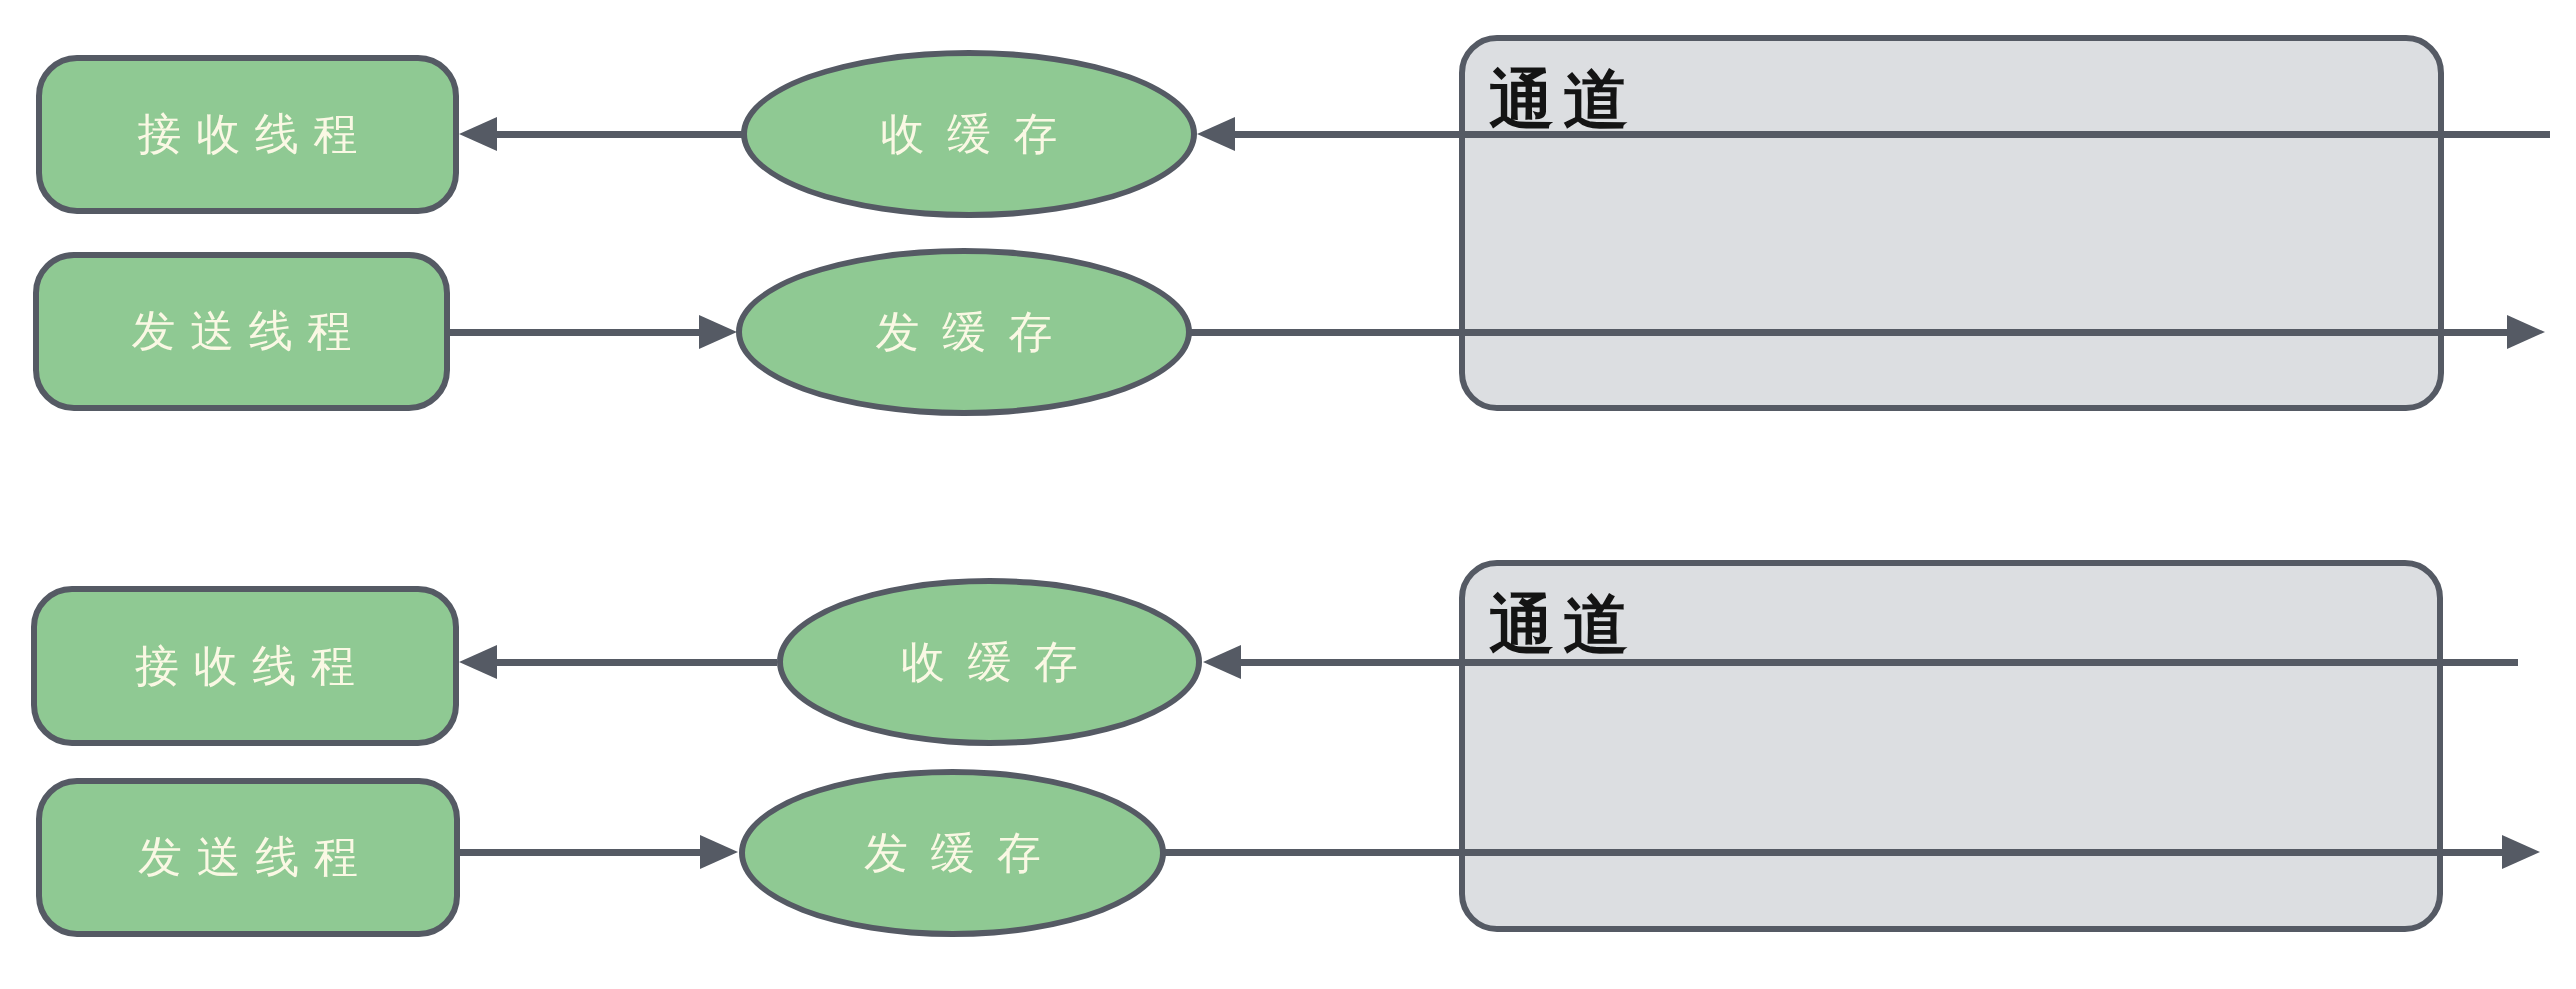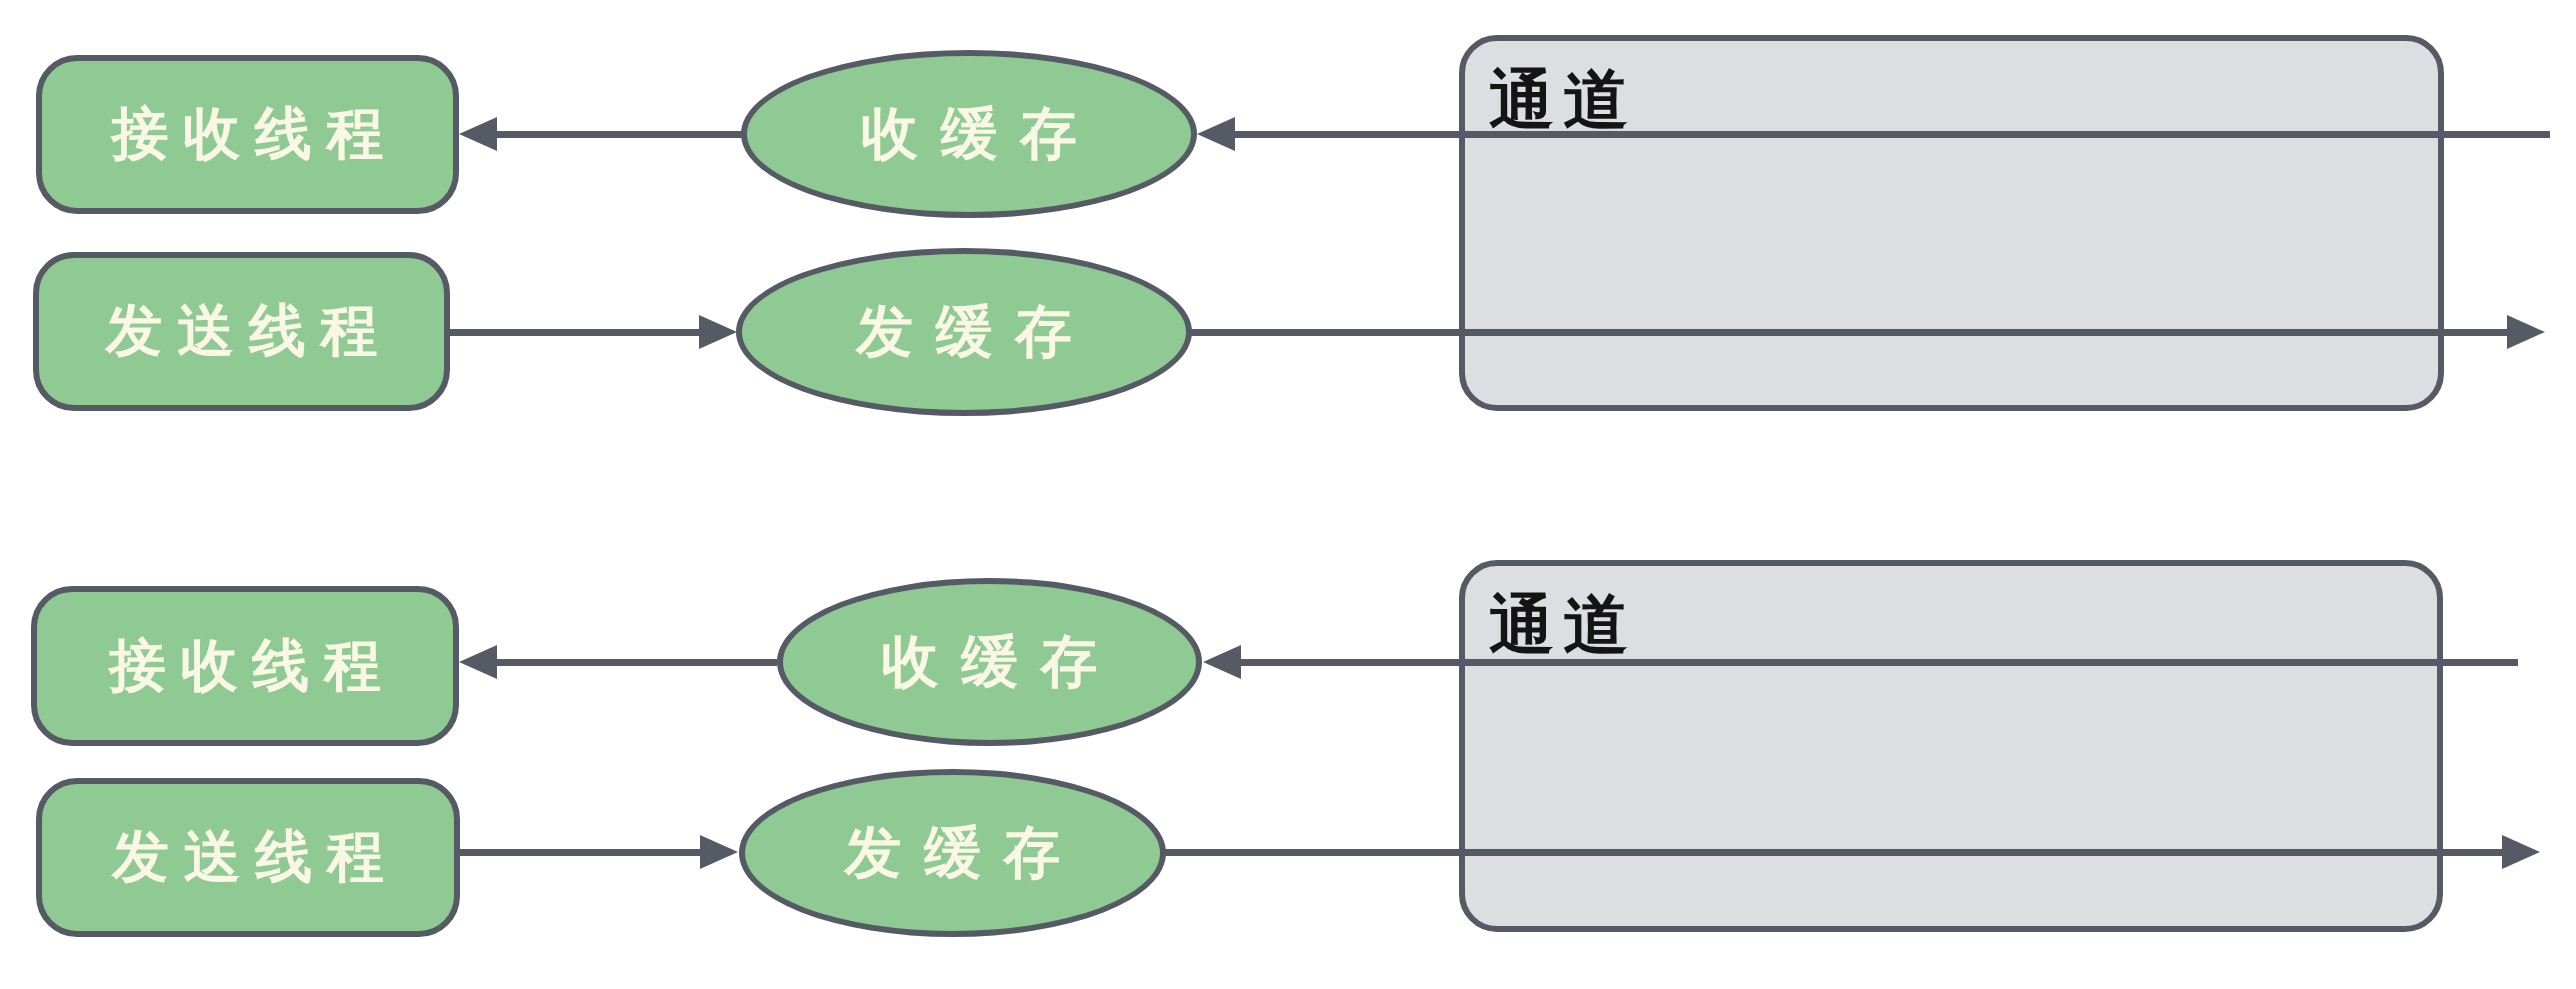--- a/index.html
+++ b/index.html
@@ -25,22 +25,22 @@
     border:6px solid var(--stroke);
     display:flex;
     align-items:center;
     justify-content:center;
     z-index:3;
   }
   .rect{border-radius:41px;}
   .ellipse{border-radius:50%;text-align:right;}
   .node-label{
     color:var(--cream);
-    font-size:57px;
-    font-weight:700;
+    font-size:44px;
+    font-weight:400;
     letter-spacing:14.6px;
     text-indent:14.6px;
     white-space:nowrap;
     user-select:none;
   }
   .ellipse .node-label{letter-spacing:22.5px;text-indent:22.5px;}
   .channel{
     position:absolute;
     box-sizing:border-box;
     background:var(--gray);

